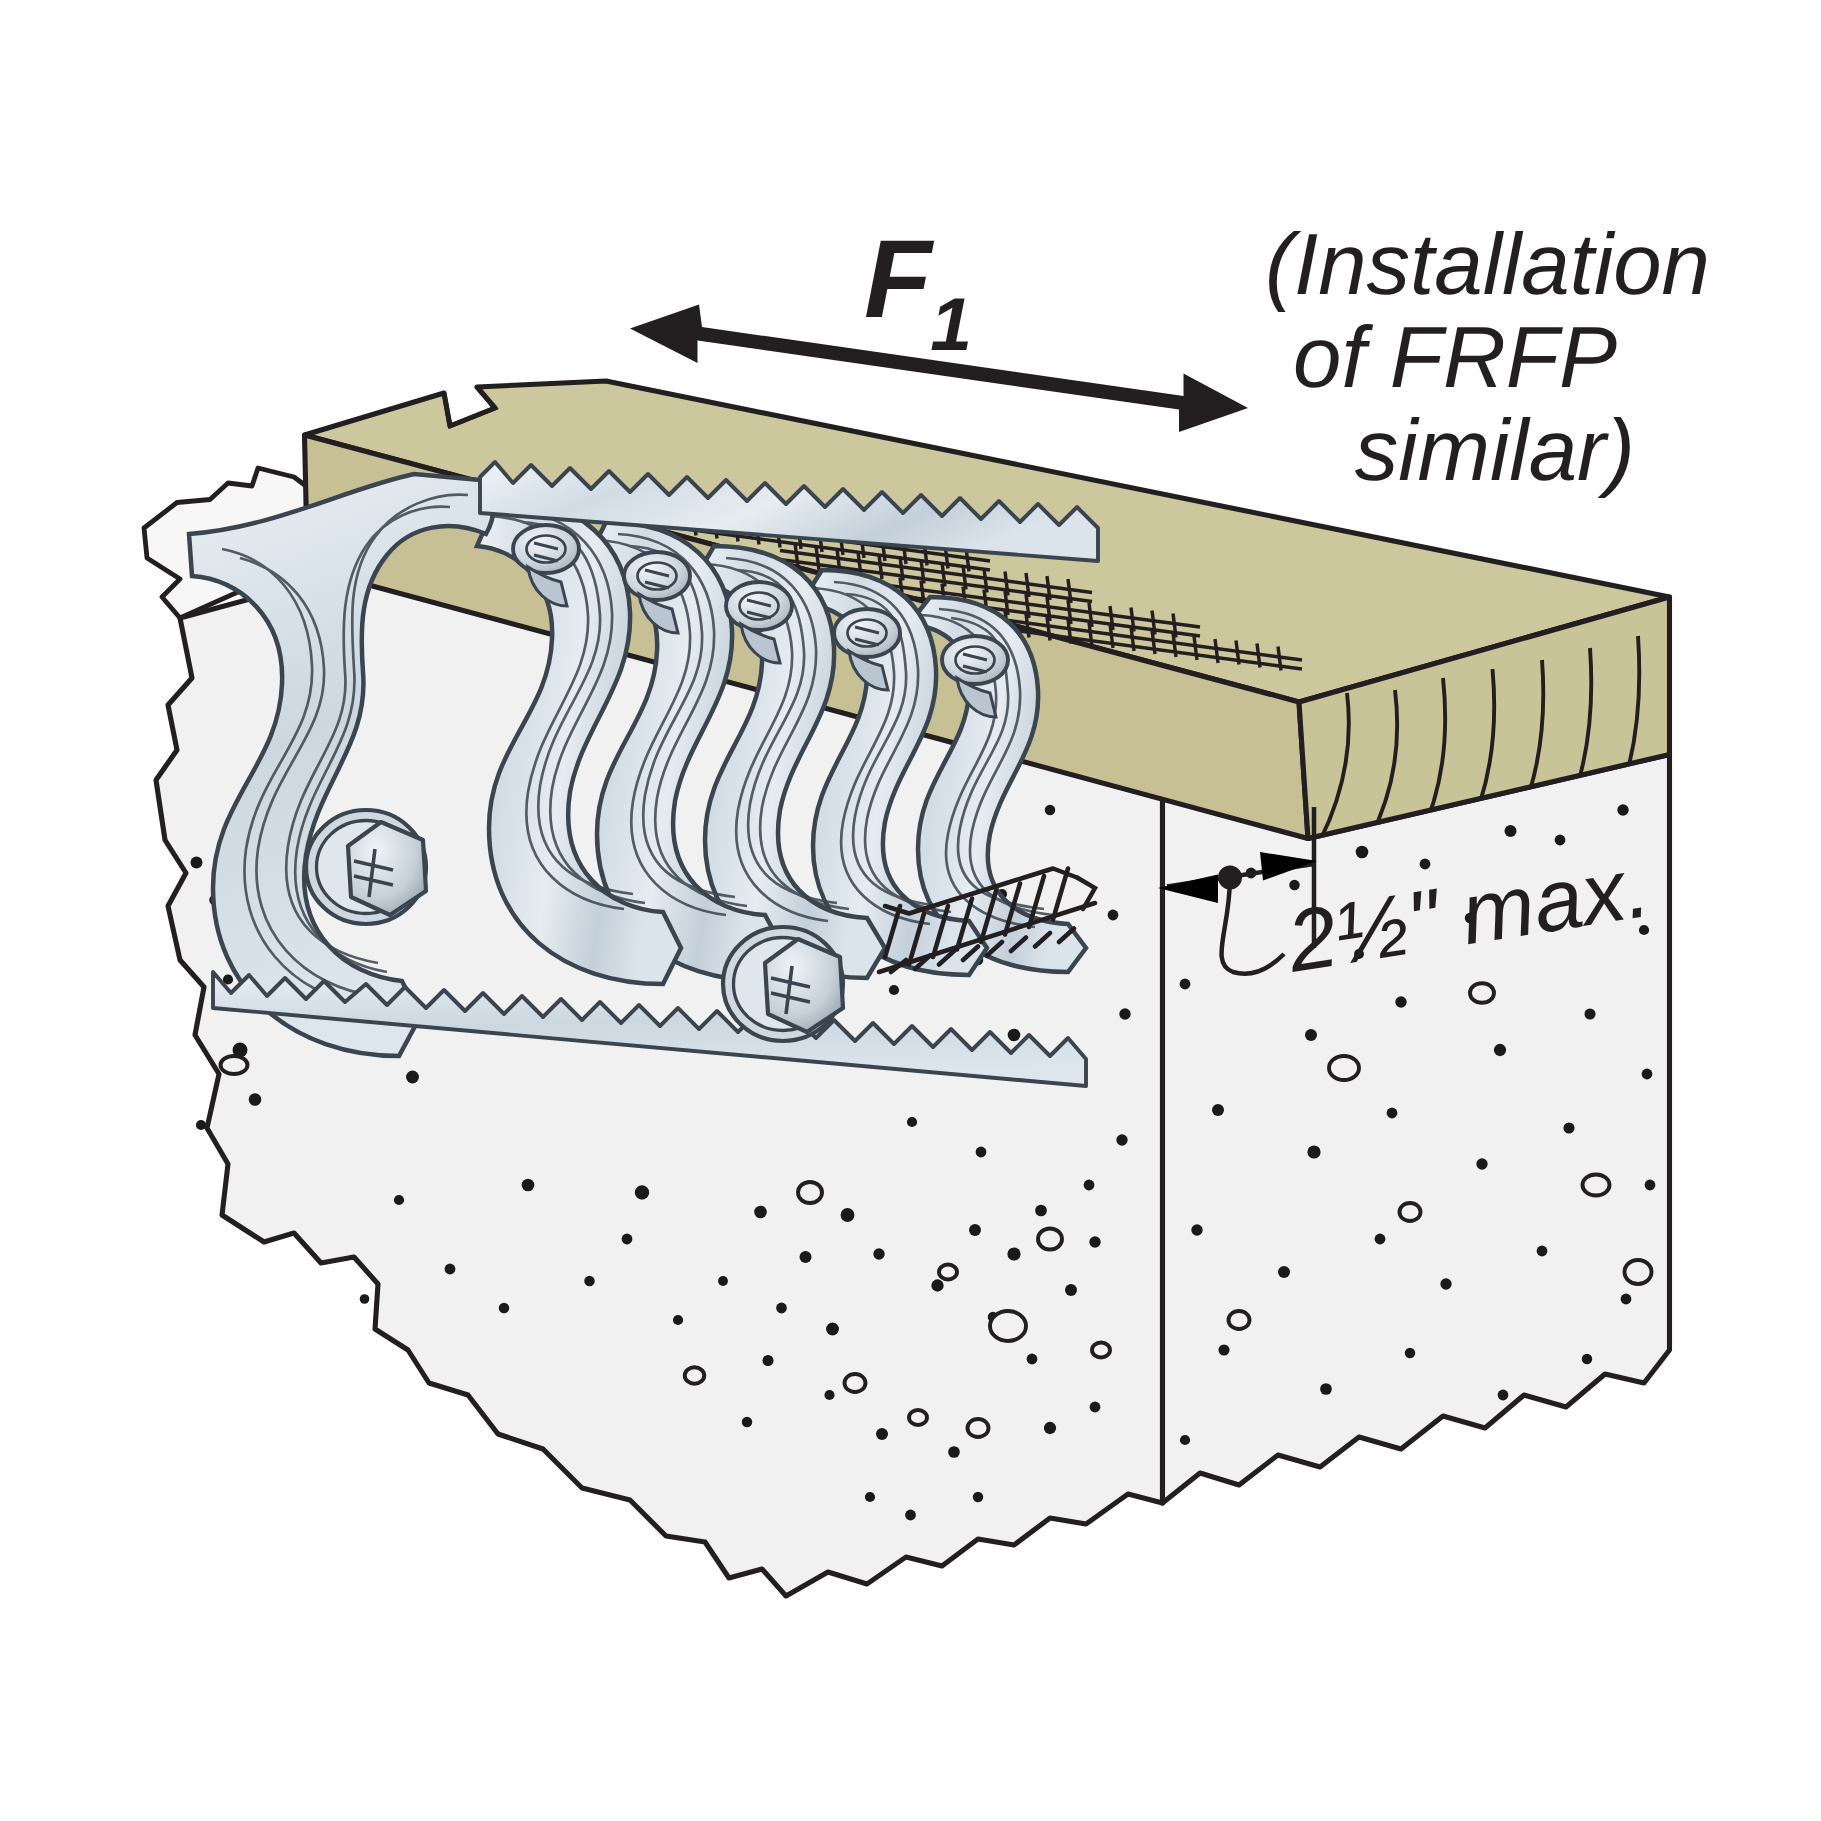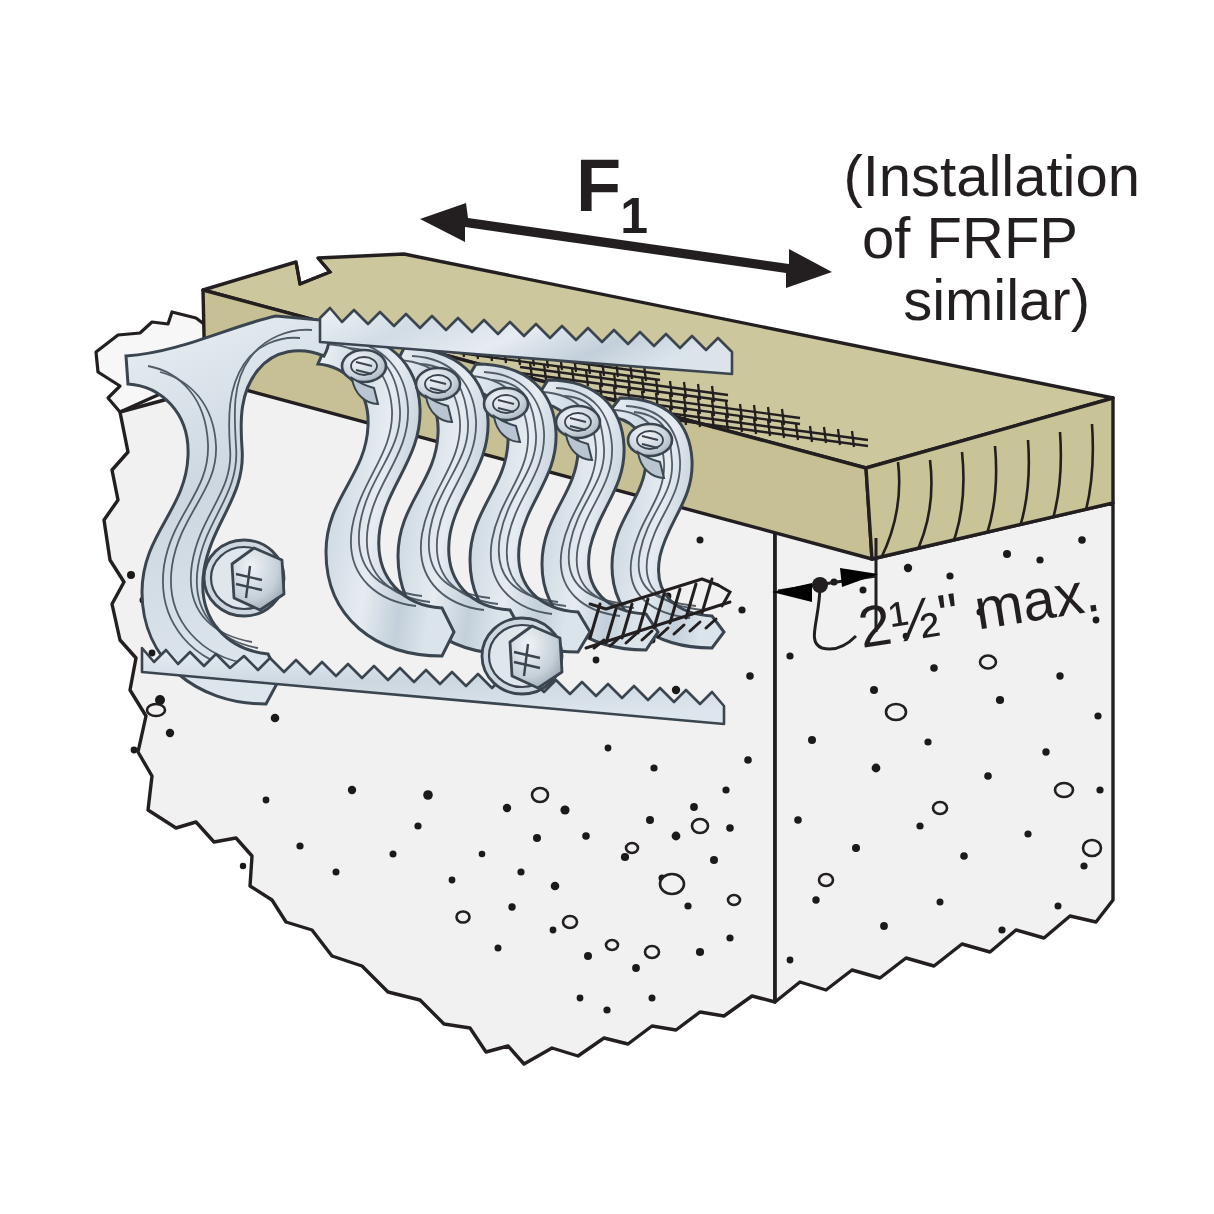--- a/index.html
+++ b/index.html
@@ -1,18 +1,18 @@
 <!DOCTYPE html>
 <html><head>
 <meta charset="utf-8">
 <style>
   html,body{margin:0;padding:0;background:#ffffff;}
   body{width:1214px;height:1214px;overflow:hidden;
        font-family:"Liberation Sans",sans-serif;}
-  #stage{position:relative;width:1016px;height:1214px;background:#fff;}
+  #stage{position:relative;width:1016px;height:1214px;background:#fff;font-style:italic;}
   #stage svg{display:block;width:1214px;height:1214px;}
   .lbl{font-family:"Liberation Sans",sans-serif;fill:#231f20;}
 </style>
 </head>
 <body>
 
 <div id="stage">
 <svg viewBox="0 0 1214 1214" xmlns="http://www.w3.org/2000/svg">
   <defs>
 

